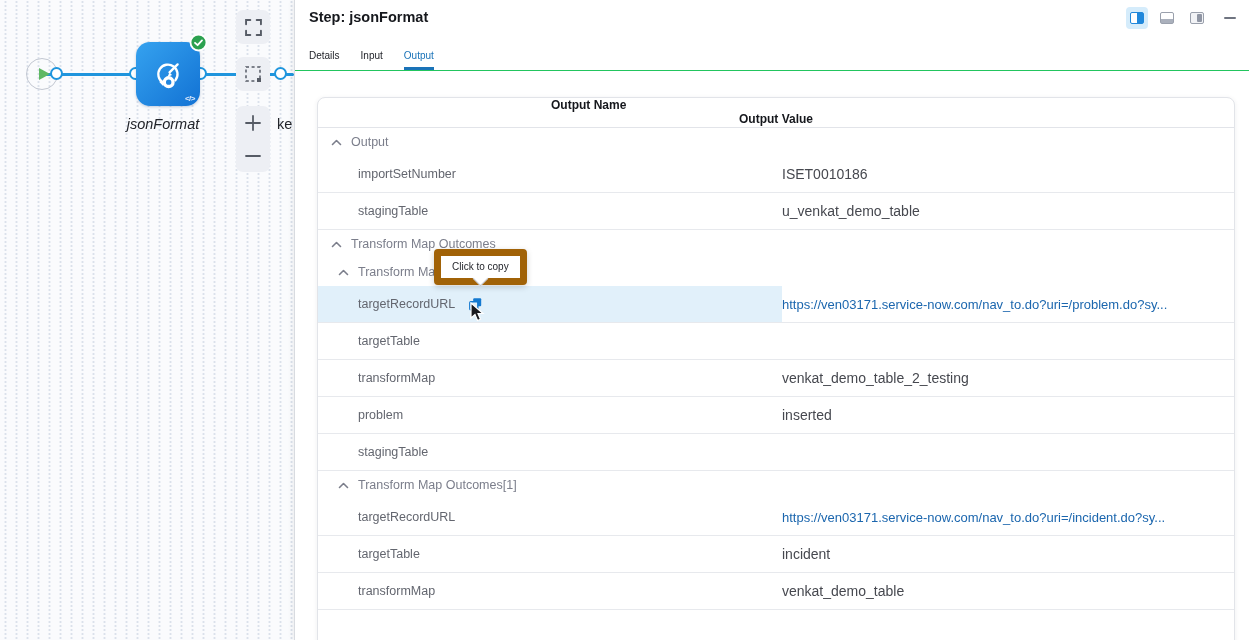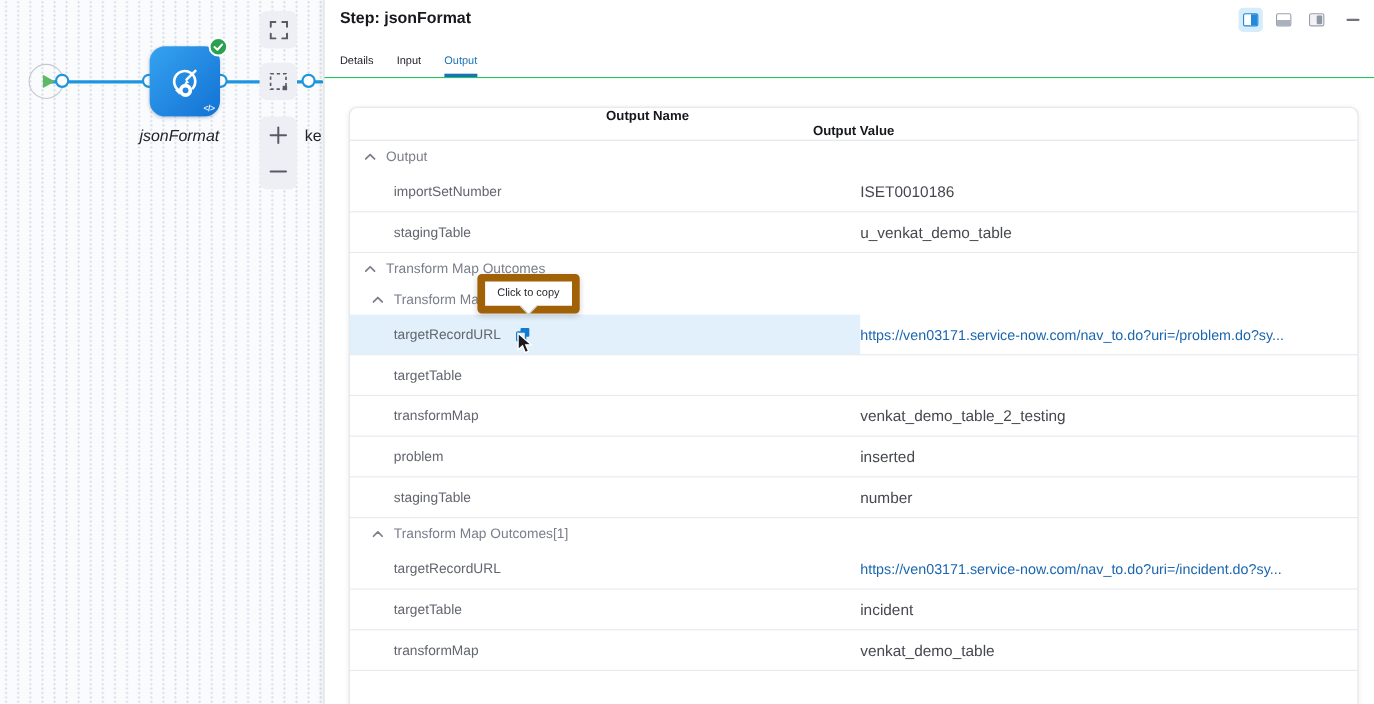--- a/index.html
+++ b/index.html
@@ -270,23 +270,20 @@
             <span>problem</span>
           </div>
           <div class="vcell">
             <span>inserted</span>
           </div>
         </div>
         <div class="drow">
           <div class="ncell">
             <span>stagingTable</span>
           </div>
-          <div class="vcell">
-            <span>number</span>
-          </div>
         </div>
         <div class="sec lvl2">
           <span class="chev">
             <svg width="11" height="7" viewBox="0 0 11 7" fill="none">
               <path d="M1.5 5.5 L5.5 1.5 L9.5 5.5" stroke="currentColor" stroke-width="1.6" stroke-linecap="round" stroke-linejoin="round"></path>
             </svg>
           </span>
           <span>Transform Map Outcomes[1]</span>
         </div>
         <div class="drow">

